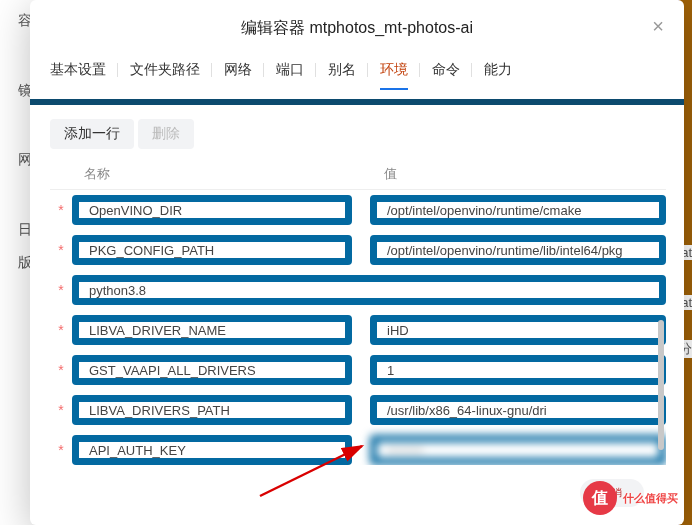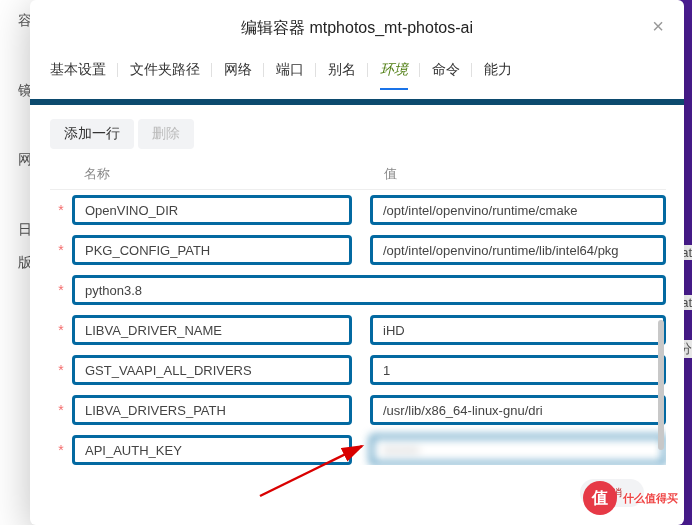--- a/index.html
+++ b/index.html
@@ -23,21 +23,21 @@
   }
   .bg-text div { padding: 3px 0 3px 18px; }
   .bg1 { margin-top: 8px; }
   .bg2 { margin-top: 44px; }
   .bg3 { margin-top: 44px; }
   .bg4 { margin-top: 44px; }
   .bg5 { margin-top: 8px; }
   .bg-right {
     position: absolute;
     right: 0; top: 0; width: 14px; height: 525px;
-    background: #4c1d95;
+    background: #a16207;
     border-left: 1px solid #4c1d95;
   }
   .bg-right-at {
     position: absolute;
     right: 0px;
     color: #555;
     font-size: 13px;
     background: #fff;
     padding-left: 2px;
   }
@@ -84,23 +84,22 @@
     position: relative;
   }
   .tab:not(:last-child)::after {
     content: "";
     position: absolute;
     right: -12px; top: 8px;
     width: 1px; height: 14px;
     background: #e0e0e0;
   }
   .tab.active {
-    color: #4d7c0f;
+    color: #c2410c;
     font-weight: 500;
-    font-style: italic;
   }
   .tab.active::before {
     content: "";
     position: absolute;
     left: 0; right: 0; bottom: -1px;
     height: 2px;
     background: #1a73e8;
   }
   .toolbar {
     padding: 14px 20px 10px 20px;
@@ -146,21 +145,21 @@
   }
   .star {
     width: 22px;
     text-align: center;
     color: #f56c6c;
     font-size: 14px;
     flex: 0 0 22px;
   }
   .cell-input {
     height: 30px;
-    border: 3px solid #0369a1;
+    border: 7px solid #0369a1;
     border-radius: 4px;
     padding: 0 10px;
     font-size: 13px;
     color: #444;
     background: #fff;
   }
   .cell-name { flex: 0 0 280px; margin-right: 18px; }
   .cell-val { flex: 1; }
   .blur-val {
     filter: blur(4px);

